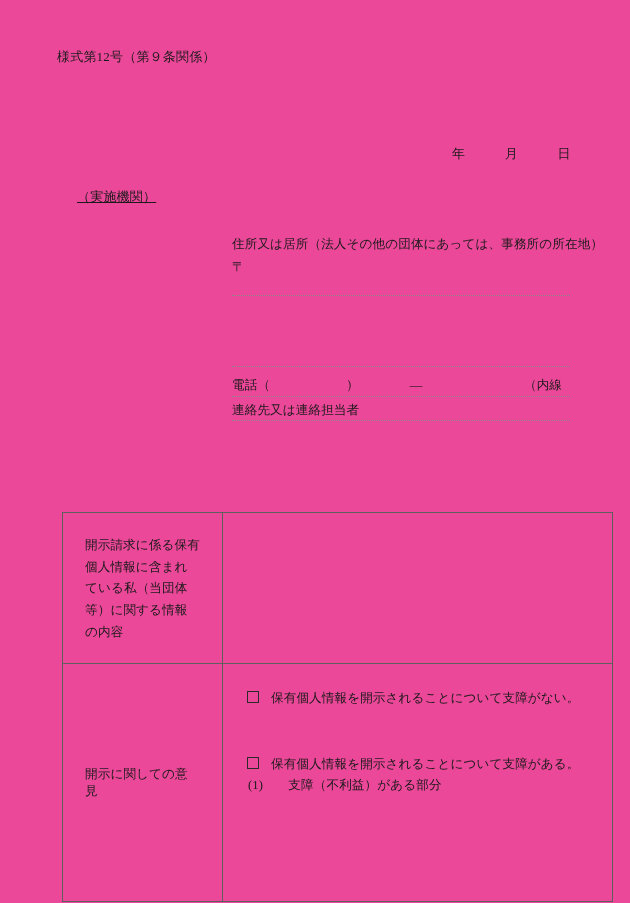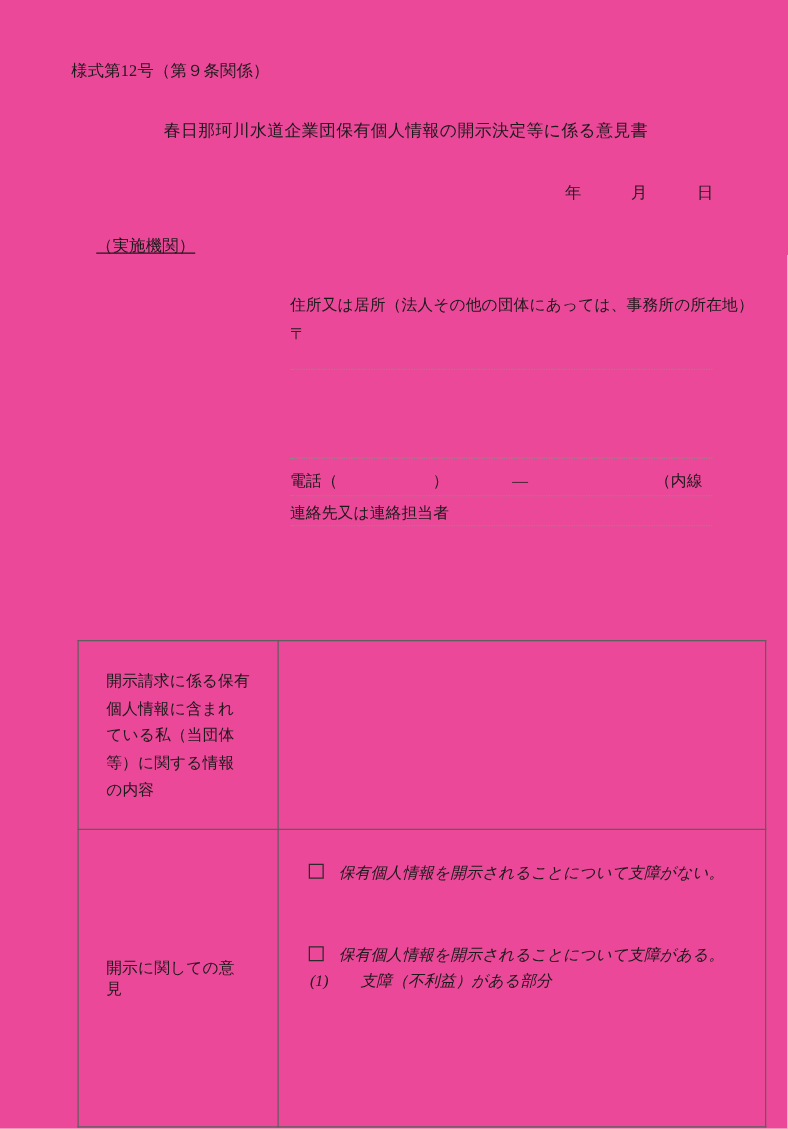--- a/index.html
+++ b/index.html
@@ -142,21 +142,21 @@
     padding: 0 10px;
     font-size: 12.6px;
     letter-spacing: 0.1px;
   }
   .label-mid-wrap {
     height: 100%;
     display: flex;
     align-items: center;
   }
 
-  .opt-block { padding: 12px 10px 0 12px; font-style: italic; }
+  .opt-block { padding: 12px 10px 0 12px; }
   .opt-row {
     font-size: 12.6px;
     letter-spacing: 0.1px;
     line-height: 1.6;
     white-space: pre;
   }
   .opt-row .box {
     display: inline-block;
     width: 10px;
     height: 10px;
@@ -173,21 +173,20 @@
     padding-left: 1px;
   }
 </style>
 </head>
 <body>
 
 <div class="page">
 
   <div class="t form-no">様式第12号（第９条関係）</div>
 
-  <div class="t doc-title">春日那珂川水道企業団保有個人情報の開示決定等に係る意見書</div>
 
   <div class="t date-line">年　　　月　　　日</div>
 
   <div class="t agency">（実施機関）</div>
 
   <div class="t addr-label">住所又は居所（法人その他の団体にあっては、事務所の所在地）</div>
 
   <div class="t postal-mark">〒</div>
 
   <div class="dotline dot-1"></div>

